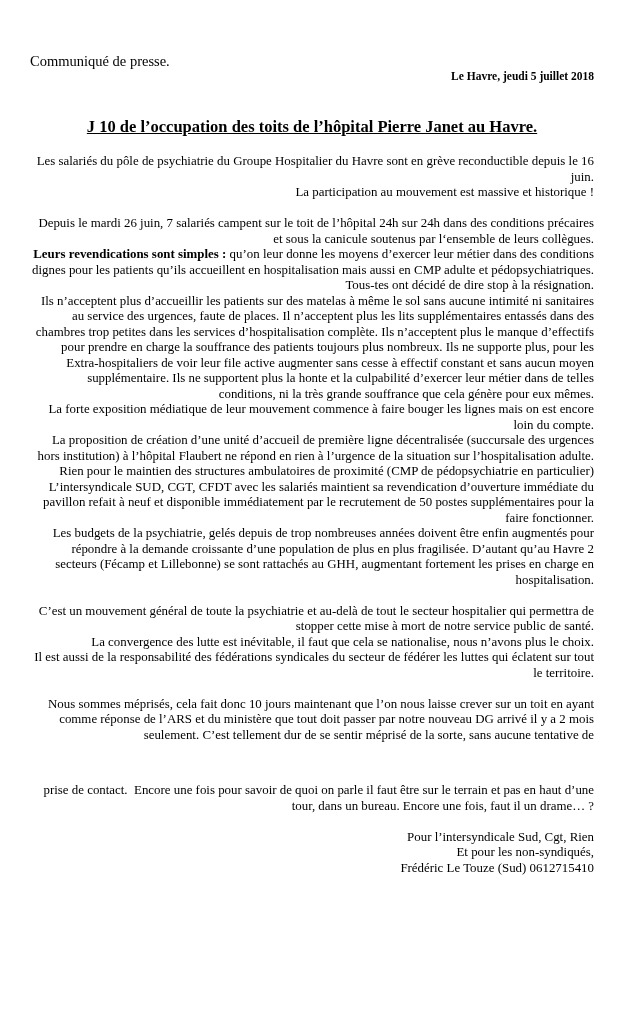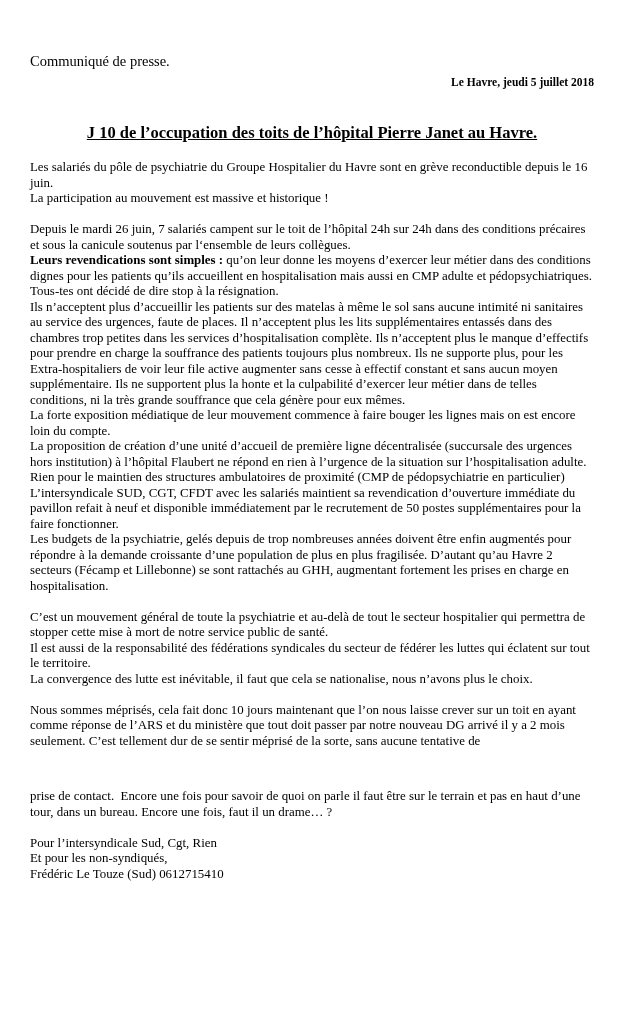--- a/index.html
+++ b/index.html
@@ -17,40 +17,39 @@
     color: #000000;
     font-family: "Liberation Serif", "DejaVu Serif", serif;
     overflow: hidden;
     border-radius: 28px;
   }
   .header-label {
     font-size: 14.5px;
     line-height: 17px;
   }
   .dateline {
-    margin-top: 6px;
     text-align: right;
     font-weight: bold;
     font-size: 11.5px;
     line-height: 13px;
   }
   .doc-title {
     margin-top: 34px;
     text-align: center;
     font-weight: bold;
     text-decoration: underline;
     font-size: 16.5px;
     line-height: 20px;
   }
   .doc-body {
     margin-top: 17px;
     font-size: 12.9px;
     line-height: 15.5px;
   }
-  .block { margin-top: 15.5px; }
+  .block { margin-top: 15.5px; text-align: right; }
   .block.first { margin-top: 0; }
   .block.gap-large { margin-top: 40px; }
   p.para {
     margin: 0;
     padding: 0;
     white-space: pre-wrap;
   }
   .bold-lead { font-weight: bold; }
 </style>
 </head>
@@ -78,22 +77,22 @@
       <p class="para">Ils n’acceptent plus d’accueillir les patients sur des matelas à même le sol sans aucune intimité ni sanitaires au service des urgences, faute de places. Il n’acceptent plus les lits supplémentaires entassés dans des chambres trop petites dans les services d’hospitalisation complète. Ils n’acceptent plus le manque d’effectifs pour prendre en charge la souffrance des patients toujours plus nombreux. Ils ne supporte plus, pour les Extra-hospitaliers de voir leur file active augmenter sans cesse à effectif constant et sans aucun moyen supplémentaire. Ils ne supportent plus la honte et la culpabilité d’exercer leur métier dans de telles conditions, ni la très grande souffrance que cela génère pour eux mêmes.</p>
       <p class="para">La forte exposition médiatique de leur mouvement commence à faire bouger les lignes mais on est encore loin du compte.</p>
       <p class="para">La proposition de création d’une unité d’accueil de première ligne décentralisée (succursale des urgences hors institution) à l’hôpital Flaubert ne répond en rien à l’urgence de la situation sur l’hospitalisation adulte.</p>
       <p class="para">Rien pour le maintien des structures ambulatoires de proximité (CMP de pédopsychiatrie en particulier)</p>
       <p class="para">L’intersyndicale SUD, CGT, CFDT avec les salariés maintient sa revendication d’ouverture immédiate du pavillon refait à neuf et disponible immédiatement par le recrutement de 50 postes supplémentaires pour la faire fonctionner.</p>
       <p class="para">Les budgets de la psychiatrie, gelés depuis de trop nombreuses années doivent être enfin augmentés pour répondre à la demande croissante d’une population de plus en plus fragilisée. D’autant qu’au Havre 2 secteurs (Fécamp et Lillebonne) se sont rattachés au GHH, augmentant fortement les prises en charge en hospitalisation.</p>
     </div>
 
     <div class="block">
       <p class="para">C’est un mouvement général de toute la psychiatrie et au-delà de tout le secteur hospitalier qui permettra de stopper cette mise à mort de notre service public de santé.</p>
+      <p class="para">La convergence des lutte est inévitable, il faut que cela se nationalise, nous n’avons plus le choix.</p>
       <p class="para">Il est aussi de la responsabilité des fédérations syndicales du secteur de fédérer les luttes qui éclatent sur tout le territoire.</p>
-      <p class="para">La convergence des lutte est inévitable, il faut que cela se nationalise, nous n’avons plus le choix.</p>
     </div>
 
     <div class="block">
       <p class="para">Nous sommes méprisés, cela fait donc 10 jours maintenant que l’on nous laisse crever sur un toit en ayant comme réponse de l’ARS et du ministère que tout doit passer par notre nouveau DG arrivé il y a 2 mois seulement. C’est tellement dur de se sentir méprisé de la sorte, sans aucune tentative de</p>
     </div>
 
     <div class="block gap-large">
       <p class="para">prise de contact.  Encore une fois pour savoir de quoi on parle il faut être sur le terrain et pas en haut d’une tour, dans un bureau. Encore une fois, faut il un drame… ?</p>
     </div>
 

